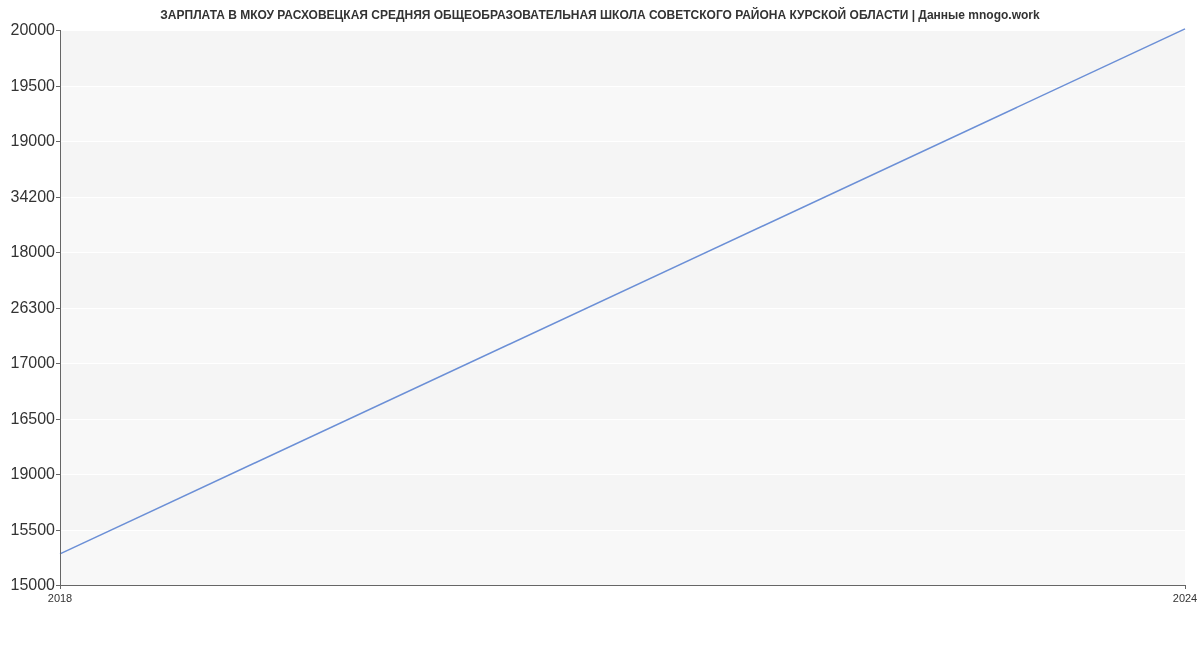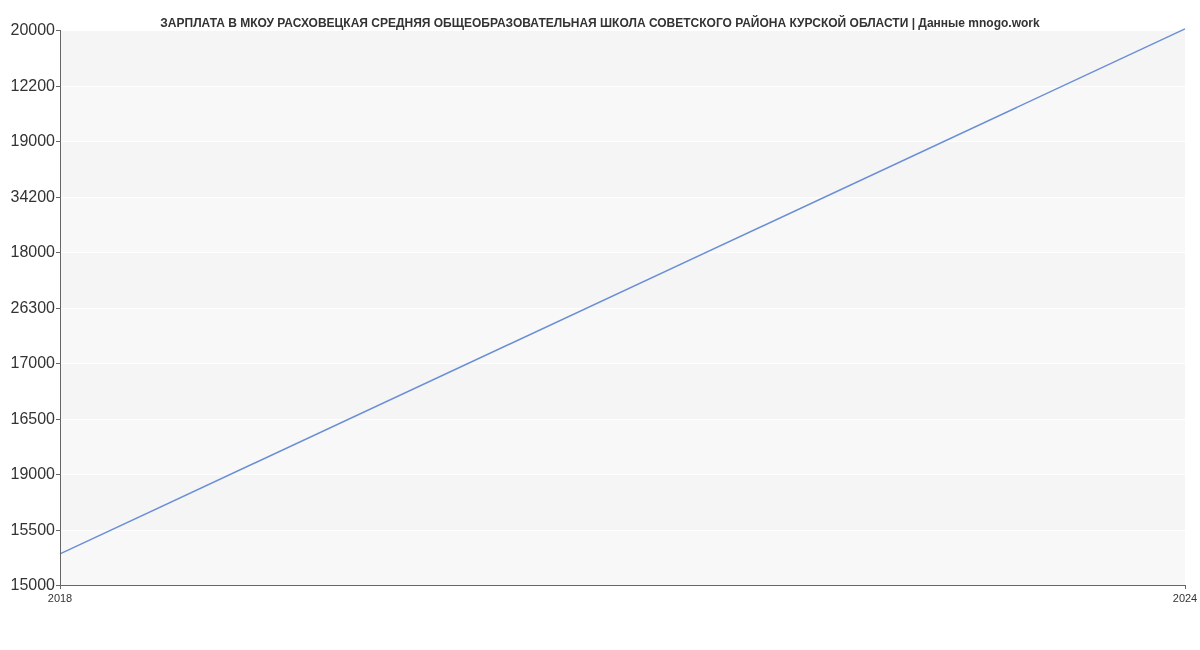--- a/index.html
+++ b/index.html
@@ -12,21 +12,21 @@
     font-size: 11px;
     color: #333;
   }
   .chart-wrap {
     position: relative;
     width: 1200px;
     height: 650px;
   }
   .title {
     position: absolute;
-    top: 16px;
+    top: 8px;
     left: 0;
     right: 0;
     text-align: center;
     font-size: 12px;
     font-weight: bold;
     color: #333;
   }
   .plot {
     position: absolute;
     left: 60px;
@@ -144,21 +144,21 @@
     <div class="ytick" style="top: 363px;">17000</div>
     <div class="ytick-mark" style="top: 363px;"></div>
     <div class="ytick" style="top: 307.5px;">26300</div>
     <div class="ytick-mark" style="top: 307.5px;"></div>
     <div class="ytick" style="top: 252px;">18000</div>
     <div class="ytick-mark" style="top: 252px;"></div>
     <div class="ytick" style="top: 196.5px;">34200</div>
     <div class="ytick-mark" style="top: 196.5px;"></div>
     <div class="ytick" style="top: 141px;">19000</div>
     <div class="ytick-mark" style="top: 141px;"></div>
-    <div class="ytick" style="top: 85.5px;">12200</div>
+    <div class="ytick" style="top: 85.5px;">19500</div>
     <div class="ytick-mark" style="top: 85.5px;"></div>
     <div class="ytick" style="top: 30px;">20000</div>
     <div class="ytick-mark" style="top: 30px;"></div>
     <div class="xtick" style="left: 60px;">2018</div>
     <div class="xtick-mark" style="left: 60px;"></div>
     <div class="xtick" style="left: 1185px;">2024</div>
     <div class="xtick-mark" style="left: 1185px;"></div>
   </div>
 
 </body></html>

